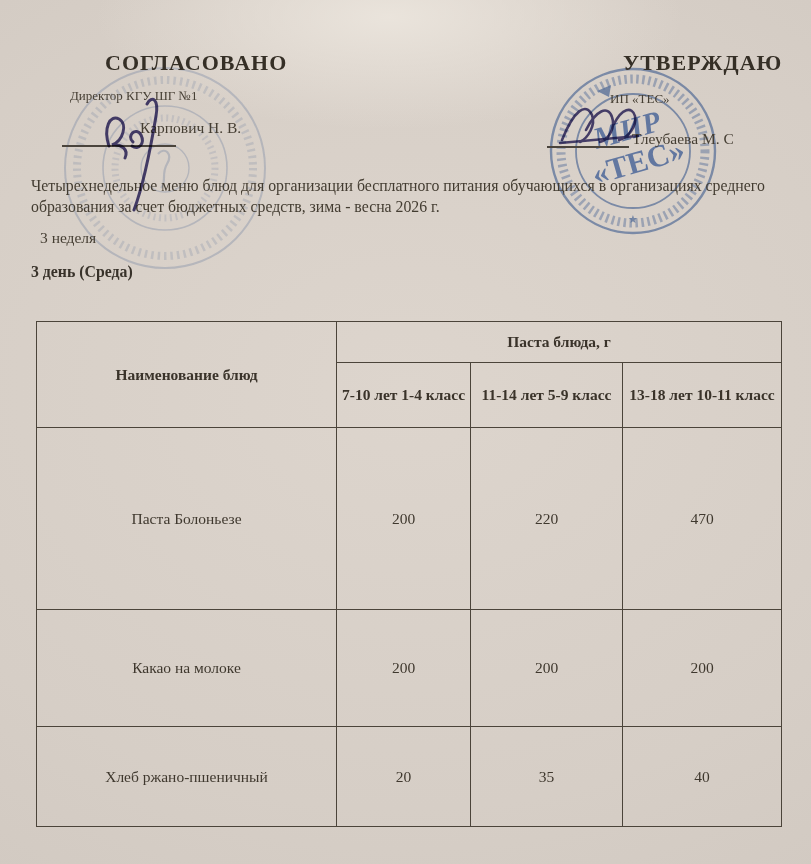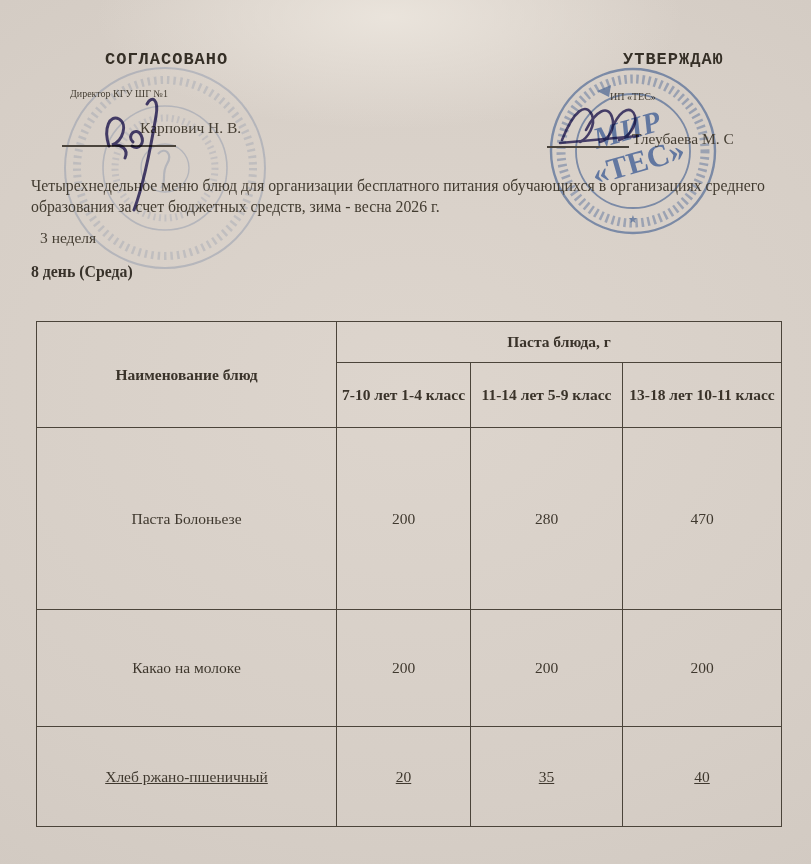--- a/index.html
+++ b/index.html
@@ -5,42 +5,42 @@
   html,body{margin:0;padding:0;}
   body{font-family:"Liberation Serif", serif; background:#b9b1a9;}
   .page{
     position:relative; width:811px; height:864px; overflow:hidden;
     background:
       radial-gradient(ellipse 420px 160px at 48% 2%, rgba(236,230,222,.9) 0%, rgba(236,230,222,0) 70%),
       radial-gradient(ellipse 900px 700px at 50% 45%, #ddd5cd 0%, #d6cec6 60%, #cfc7bf 100%);
     color:#3e372d;
   }
   .abs{position:absolute;}
-  .blk-title{font-weight:bold; font-size:17px; letter-spacing:1px; color:#352f26; z-index:4;font-family:Liberation Mono, monospace;}
-  .role-line{font-size:10px; color:#453e33; z-index:4;}
+  .blk-title{font-weight:bold; font-size:22px; letter-spacing:1px; color:#352f26; z-index:4;}
+  .role-line{font-size:13px; color:#453e33; z-index:4;}
   .name-line{font-size:15.5px; color:#453e33; z-index:4;}
   .sig-underline{height:1.5px; background:#4a443c; z-index:4;}
   .stamp{mix-blend-mode:multiply; z-index:2;}
   .sig{mix-blend-mode:multiply; z-index:5;}
   .intro{font-size:15.8px; line-height:1.33; color:#433c31; z-index:4; white-space:nowrap;}
   .intro span{display:block;}
   .week{font-size:15.5px; color:#453e33; z-index:4;}
   .day{font-size:15.8px; font-weight:bold; color:#38322a; z-index:4;}
   table.menu{
     position:absolute; left:36px; top:321px; z-index:3;
     border-collapse:collapse; table-layout:fixed; width:745px;
     font-size:15.5px; color:#3f382e;
   }
   table.menu td, table.menu th{
     border:1.6px solid #4b443a; text-align:center; vertical-align:middle;
     padding:0 4px; font-weight:normal; overflow:hidden;
   }
   table.menu th{font-weight:bold; color:#3a332a;}
   .r-head1{height:41px;} .r-head2{height:65px;padding-left:48px;}
-  .r-data1{height:182px;} .r-data2{height:117px;} .r-data3{height:100px;text-decoration:underline;}
+  .r-data1{height:182px;} .r-data2{height:117px;} .r-data3{height:100px;}
 </style>
 </head>
 <body>
 
 <div class="page">
 
   <svg class="abs stamp" style="left:55px; top:58px;" width="220" height="220" viewBox="0 0 220 220">
     <g stroke="#9cb0d6" fill="none" opacity="0.42">
       <circle cx="110" cy="110" r="100" stroke-width="2"></circle>
       <circle cx="110" cy="110" r="88" stroke-width="8" stroke-dasharray="2.5 4" opacity="0.7"></circle>
@@ -89,21 +89,21 @@
   </svg>
   <div class="abs sig-underline" style="left:547px; top:146px; width:82px;"></div>
   <div class="abs name-line" style="left:632px; top:130px;">Тлеубаева М. С</div>
 
   <div class="abs intro" style="left:31px; top:175px; width:760px;">
     <span>Четырехнедельное меню блюд для организации бесплатного питания обучающихся в организациях среднего</span>
     <span>образования за счет бюджетных средств, зима - весна 2026 г.</span>
   </div>
 
   <div class="abs week" style="left:31px; top:229px;margin-left:9px;">3 неделя</div>
-  <div class="abs day" style="left:31px; top:263px;">8 день (Среда)</div>
+  <div class="abs day" style="left:31px; top:263px;">3 день (Среда)</div>
 
   <table class="menu">
     <colgroup>
         <col style="width:300px">
         <col style="width:134px">
         <col style="width:152px">
         <col style="width:159px">
       </colgroup>
     <tbody>
       <tr class="r-head1">
@@ -111,21 +111,21 @@
         <th colspan="3">Паста блюда, г</th>
       </tr>
       <tr class="r-head2">
         <th>7-10 лет 1-4 класс</th>
         <th>11-14 лет 5-9 класс</th>
         <th>13-18 лет 10-11 класс</th>
       </tr>
       <tr class="r-data1">
         <td>Паста Болоньезе</td>
         <td>200</td>
-        <td>280</td>
+        <td>220</td>
         <td>470</td>
       </tr>
       <tr class="r-data2">
         <td>Какао на молоке</td>
         <td>200</td>
         <td>200</td>
         <td>200</td>
       </tr>
       <tr class="r-data3">
         <td>Хлеб ржано-пшеничный</td>

